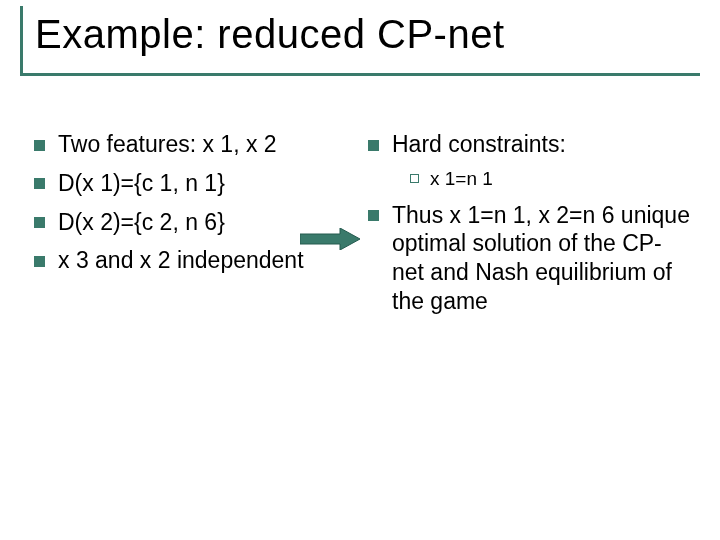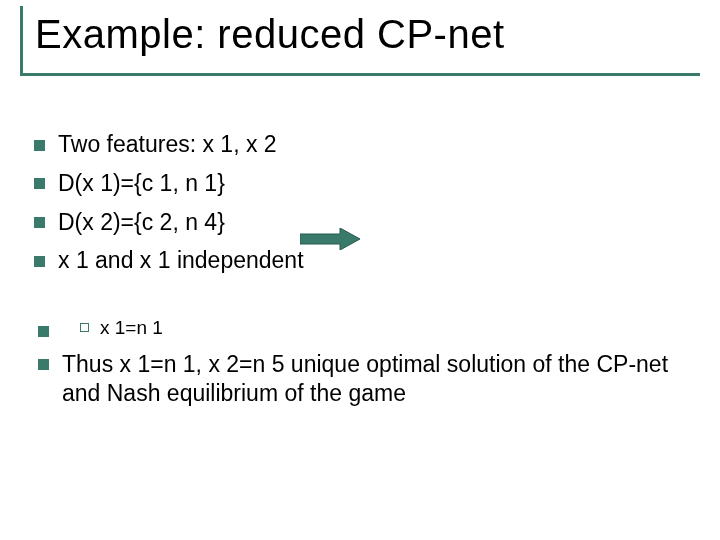--- a/index.html
+++ b/index.html
@@ -33,21 +33,20 @@
     letter-spacing: 0.5px;
     color: #000;
   }
   .content {
     position: absolute;
     left: 30px;
     right: 30px;
     top: 130px;
     bottom: 10px;
     display: flex;
-    flex-direction: column;
   }
   .col {
     flex: 1 1 50%;
     position: relative;
   }
   .col-left  { padding-right: 4px; }
   .col-right { padding-left: 4px; }
 
   ul.level1 {
     list-style: none;
@@ -66,21 +65,21 @@
     position: absolute;
     left: 4px;
     top: 0.42em;
     width: 11px;
     height: 11px;
     background: #3a7a6b;
   }
 
   ul.level2 {
     list-style: none;
-    margin: 20px 0 6px 0;
+    margin: 8px 0 6px 0;
     padding: 0 0 0 16px;
   }
   ul.level2 > li {
     position: relative;
     padding-left: 22px;
     margin: 0 0 4px 0;
     font-size: 19px;
     line-height: 1.25;
   }
   ul.level2 > li::before {
@@ -121,33 +120,34 @@
   <div class="title-region">
     <div class="title-text">Example: reduced CP-net</div>
   </div>
 
   <div class="content">
 
     <div class="col col-left">
       <ul class="level1">
         <li><span>Two features: x 1, x 2</span></li>
         <li><span>D(x 1)={c 1, n 1}</span></li>
-        <li><span>D(x 2)={c 2, n 4}</span></li>
-        <li><span>x 1  and x 1 independent</span></li>
+        <li><span>D(x 2)={c 2, n 6}</span></li>
+        <li><span>x 3  and x 2 independent</span></li>
       </ul>
     </div>
 
     <div class="col col-right">
       <ul class="level1">
         <li>
+          <span>Hard constraints:</span>
           <ul class="level2">
             <li><span>x 1=n 1</span></li>
           </ul>
         </li>
-        <li><span>Thus x 1=n 1, x 2=n 5 unique optimal solution of the CP-net and Nash equilibrium of the game</span></li>
+        <li><span>Thus x 1=n 1, x 2=n 6 unique optimal solution of the CP-net and Nash equilibrium of the game</span></li>
       </ul>
     </div>
 
   </div>
 
   <div class="arrow">
     <svg viewBox="0 0 60 22">
       <polygon points="0,6 40,6 40,0 60,11 40,22 40,16 0,16" fill="#3a7a6b" stroke="#245a4e" stroke-width="1"></polygon>
     </svg>
   </div>

